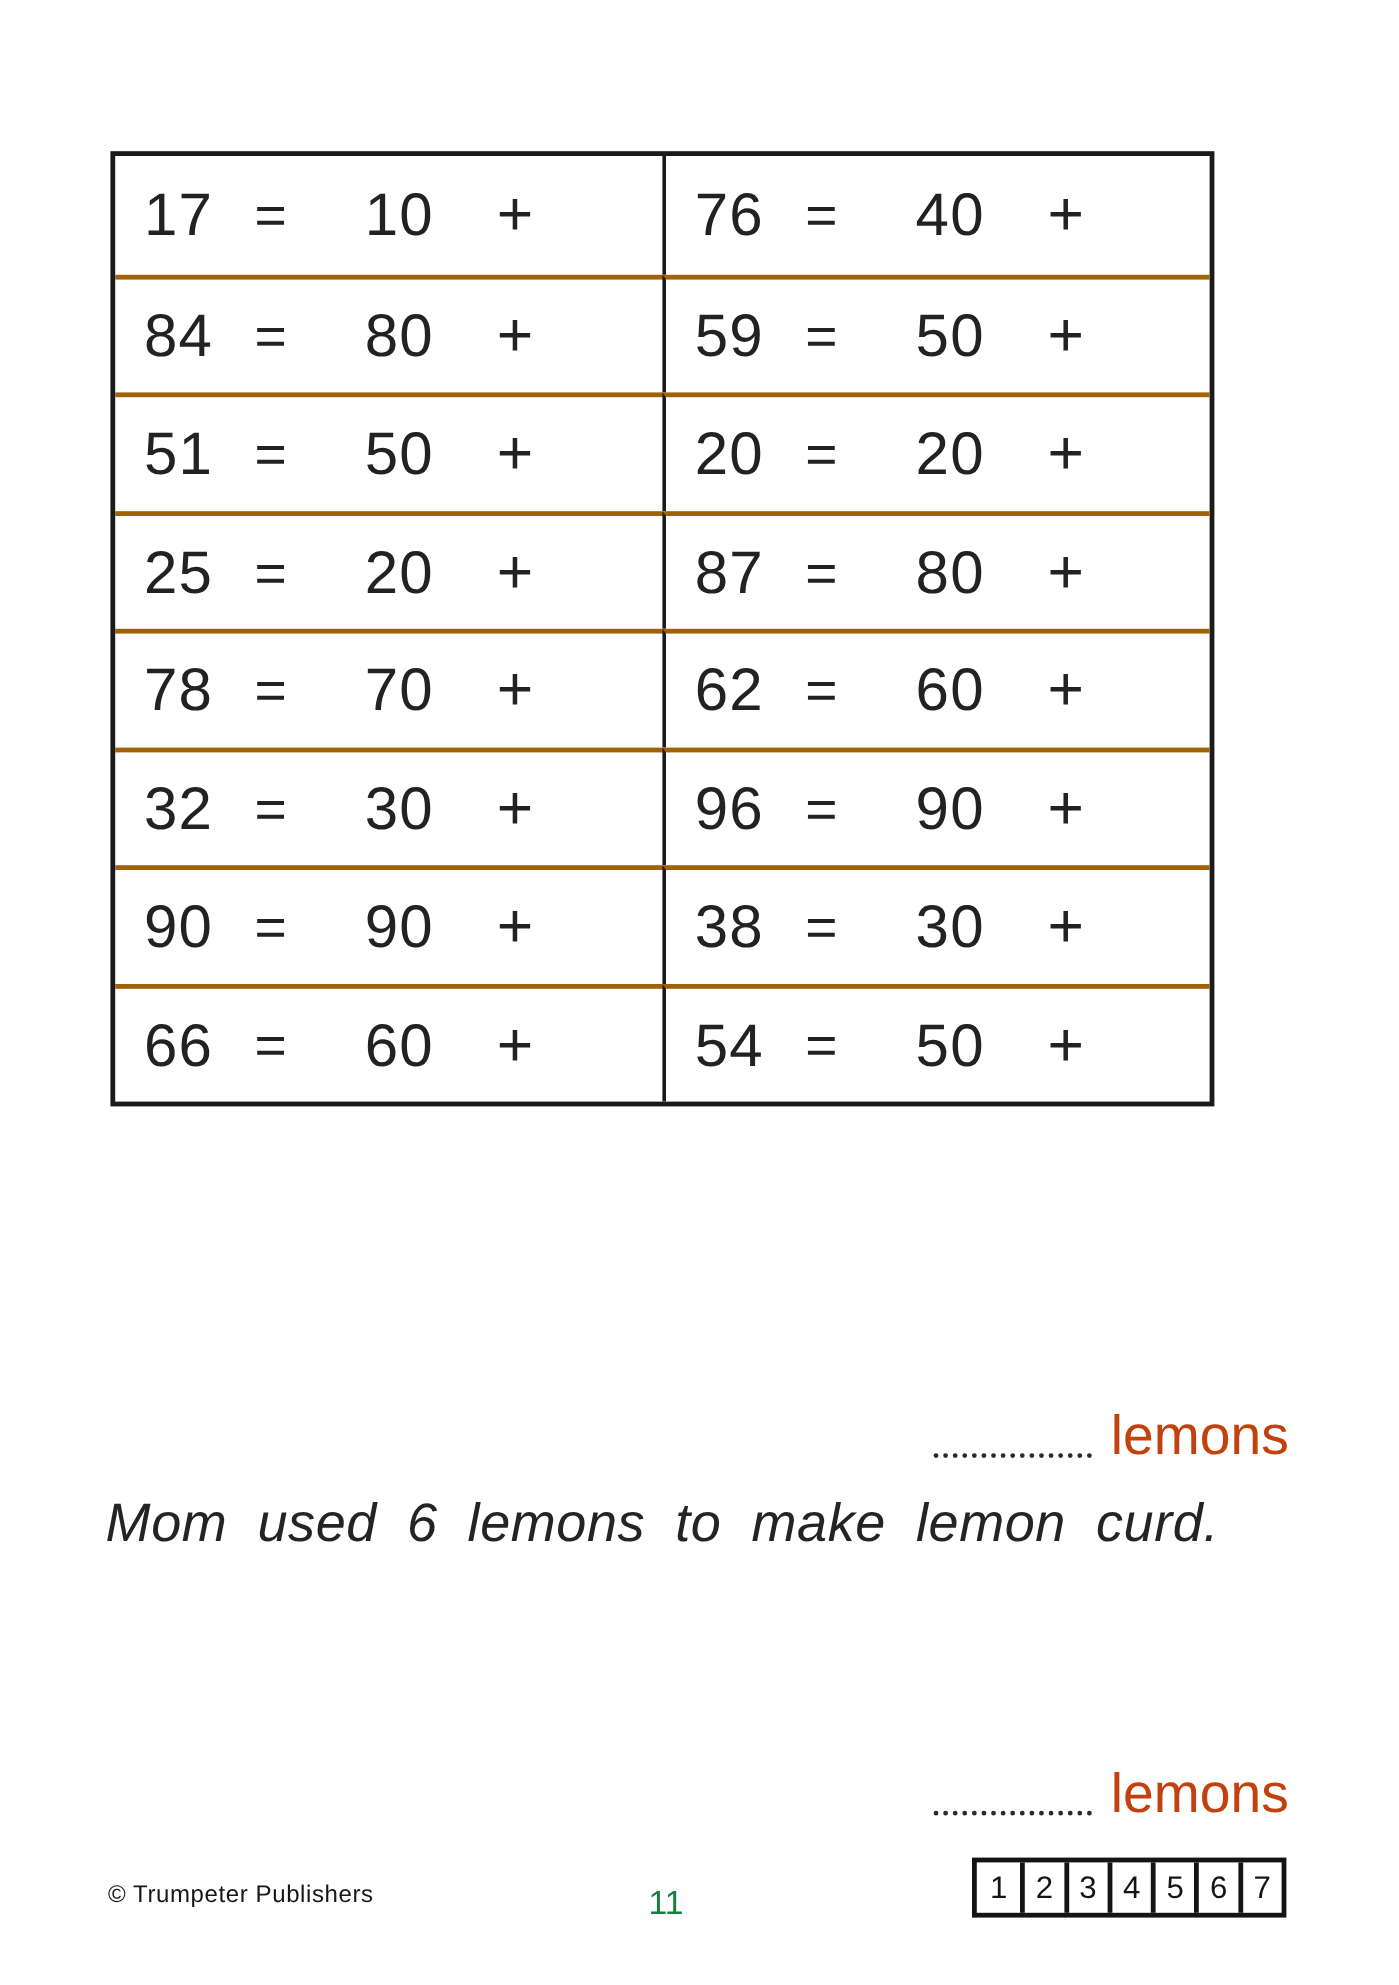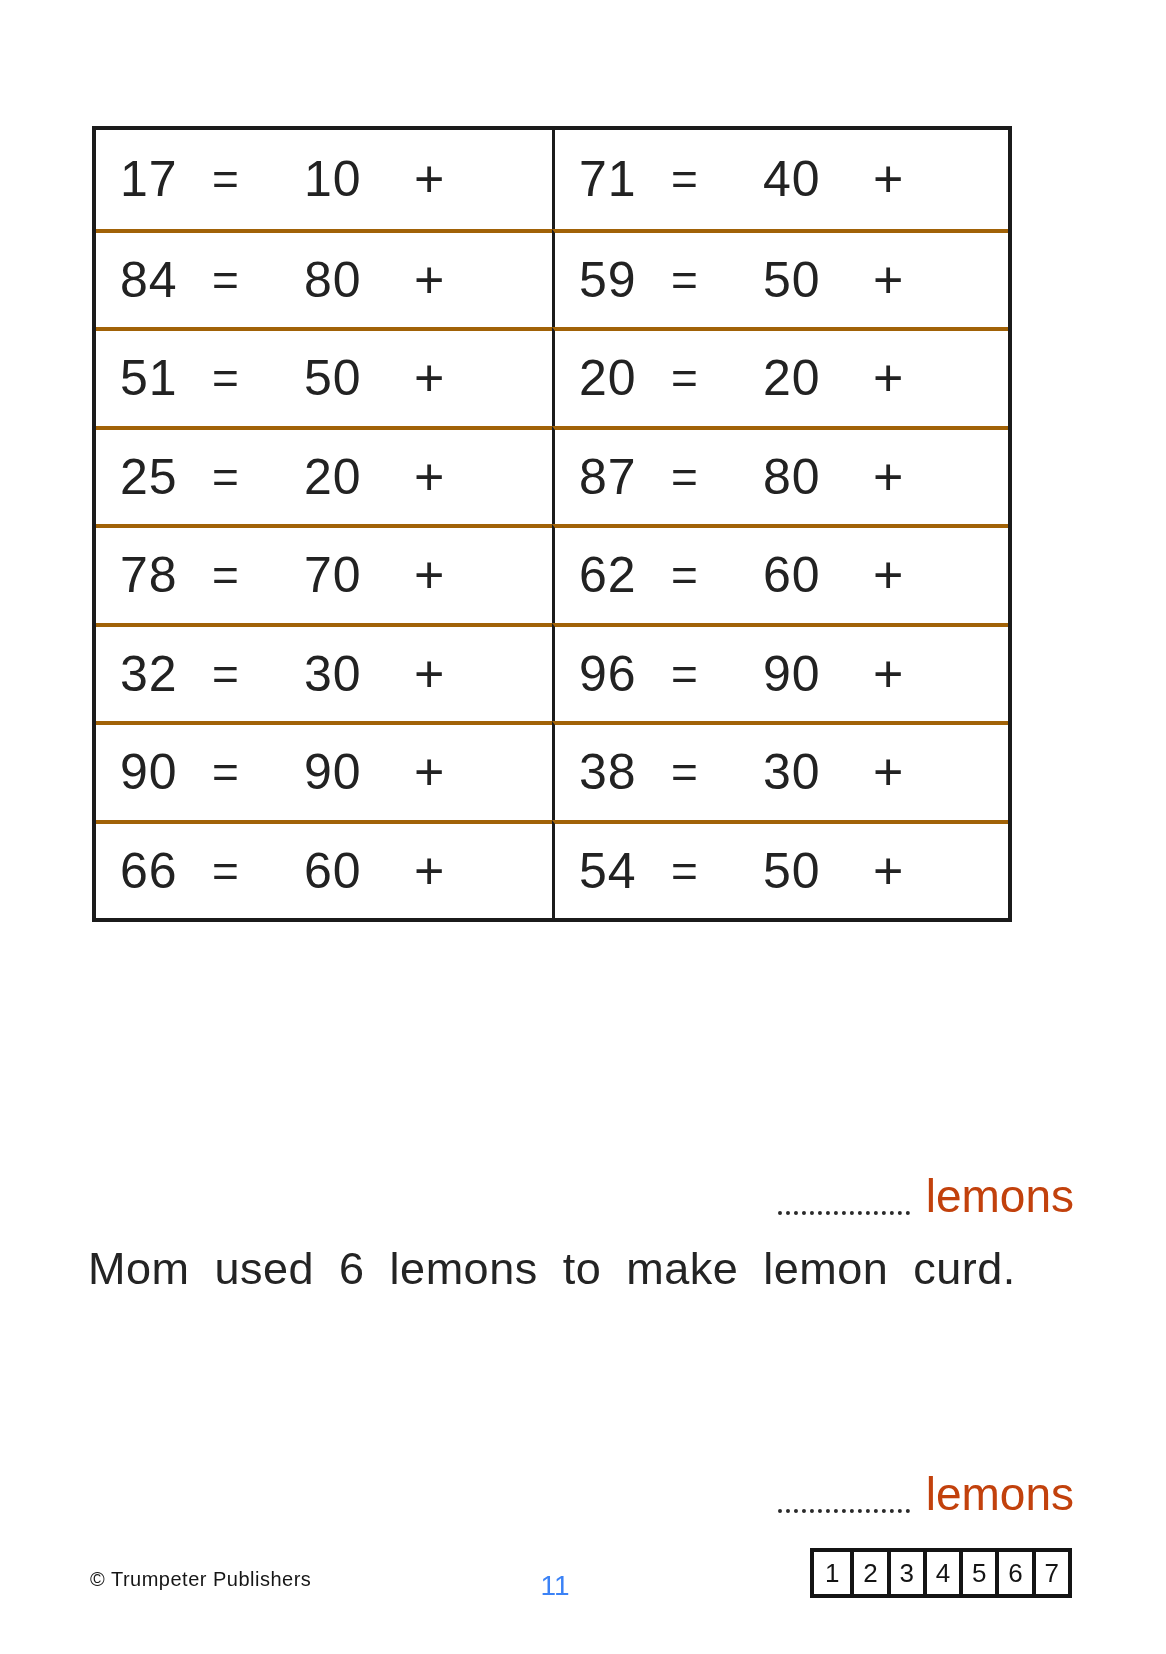--- a/index.html
+++ b/index.html
@@ -41,21 +41,21 @@
   .problem {
     position:absolute;
     font-size:45px;
     line-height:61px;
     letter-spacing:0.5px;
     word-spacing:12px;
     color:#242424;
     white-space:nowrap;
   }
   #problem-1 { left:95px; top:946px; }
-  #problem-2 { left:88px; top:1238px; line-height:62px; }
+  #problem-2 { left:88px; top:1238px; line-height:62px;font-style:italic; }
 
   
   .answer-row {
     position:absolute; right:92px;
     display:flex; align-items:flex-end;
     gap:16px;
     font-size:46px;
     color:#c2410c;
   }
   #answer-1 { top:1170px; }
@@ -68,21 +68,21 @@
   }
   .unit { line-height:52px; }
 
   
   .copyright {
     position:absolute; left:90px; top:1568px;
     font-size:20px; color:#161616; letter-spacing:0.5px;
   }
   .page-number {
     position:absolute; left:520px; top:1570px; width:70px;
-    text-align:center; font-size:28px; color:#3b82f6;
+    text-align:center; font-size:28px; color:#15803d;
   }
   .num-strip {
     position:absolute; left:810px; top:1548px;
     width:262px; height:50px;
     border:4px solid #141414;
     display:grid;
     grid-template-columns:repeat(7,1fr);
     background:#fff;
   }
   .strip-cell {
@@ -99,21 +99,21 @@
 
   <div class="worksheet-table">
 
     <div class="cell">
       <span>17</span>
       <span class="sym">=</span>
       <span>10</span>
       <span class="sym plus">+</span>
     </div>
     <div class="cell">
-      <span>71</span>
+      <span>76</span>
       <span class="sym">=</span>
       <span>40</span>
       <span class="sym plus">+</span>
     </div>
 
     <div class="cell">
       <span>84</span>
       <span class="sym">=</span>
       <span>80</span>
       <span class="sym plus">+</span>

